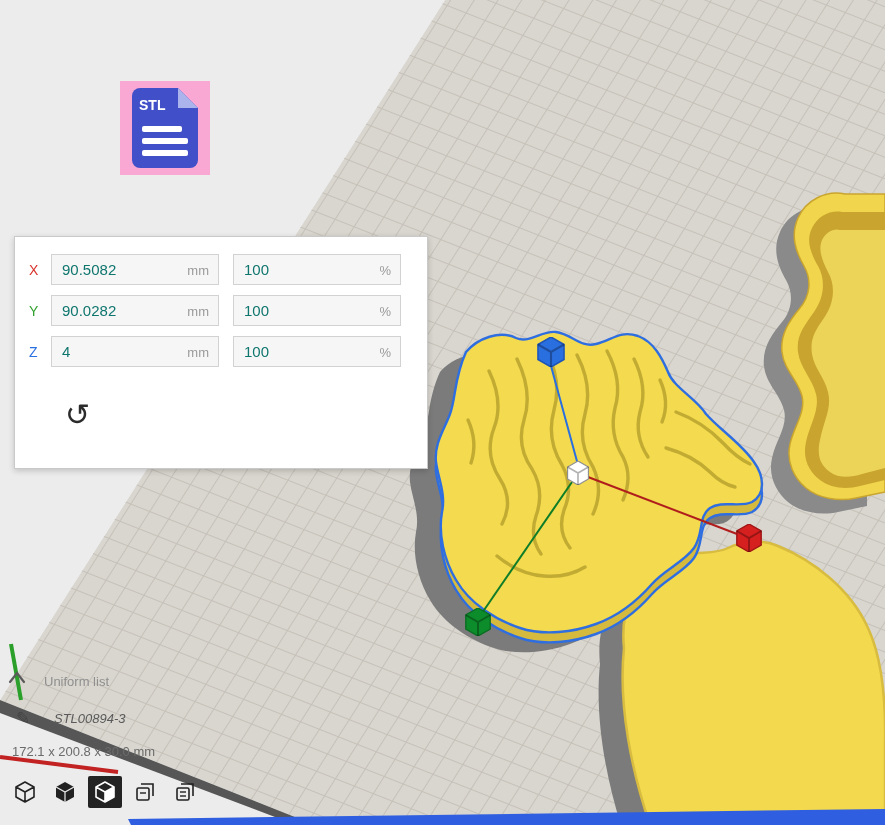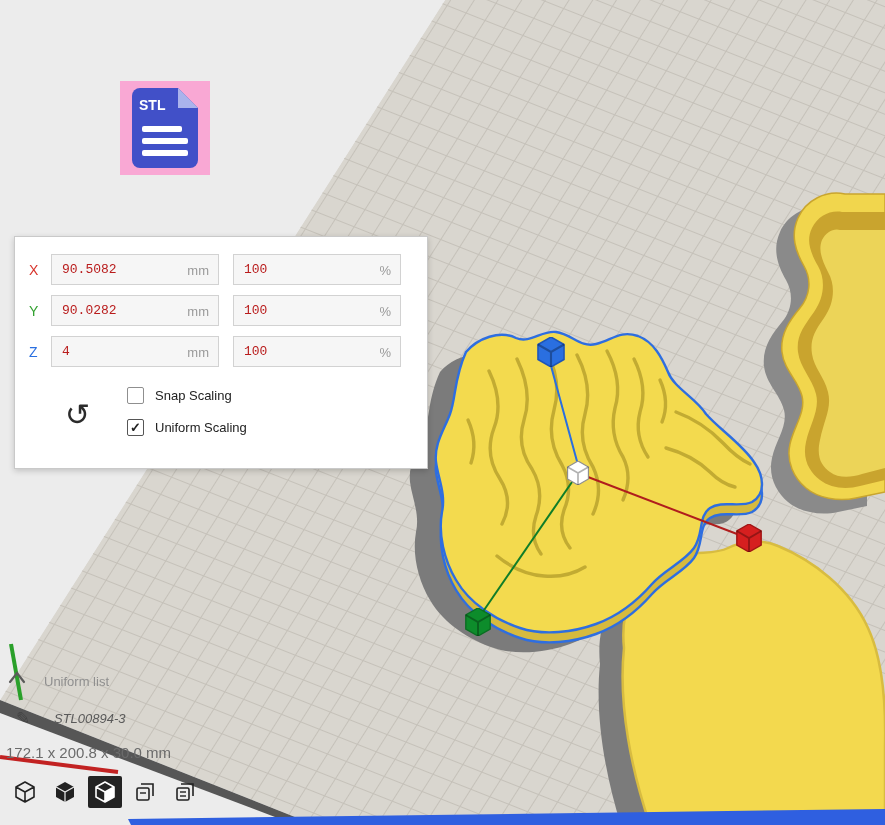--- a/index.html
+++ b/index.html
@@ -22,41 +22,41 @@
   }
   .srow{display:flex;align-items:center;margin-bottom:10px;}
   .axis-label{width:22px;font-size:14px;font-weight:400;}
   .axis-x{color:#d8342c;}.axis-y{color:#31a12f;}.axis-z{color:#2a6fe0;}
   .field{position:relative;height:31px;background:#f6f6f6;border:1px solid #d2d2d2;box-sizing:border-box;}
   .field.size{width:168px;margin-right:14px;}
   .field.pct{width:168px;}
   .field input{
     width:100%;height:100%;border:0;background:transparent;outline:none;
     padding:0 34px 0 10px;box-sizing:border-box;
-    font-family:Liberation Mono, monospace;font-size:13px;color:#b91c1c;
+    font-family:Liberation Sans, sans-serif;font-size:15px;color:#0f766e;
   }
   .unit{position:absolute;right:9px;top:50%;transform:translateY(-50%);
         color:#9a9a9a;font-size:13px;pointer-events:none;}
   
   .reset-abs{position:absolute;left:50px;top:160px;font-size:30px;color:#2b2b2b;cursor:pointer;}
   .cb-group{position:absolute;left:112px;top:150px;}
   .cbrow{display:flex;align-items:center;margin-bottom:15px;cursor:pointer;}
   .cb{width:17px;height:17px;border:1.5px solid #8f8f8f;border-radius:2px;background:#fff;
       display:inline-flex;align-items:center;justify-content:center;
       font-size:13px;font-weight:bold;color:#222;margin-right:11px;box-sizing:border-box;}
   .cb.checked{border-color:#555;}
   .cb-label{font-size:13px;color:#222;}
 
   
   .obj-chevron{position:absolute;left:6px;top:668px;width:22px;height:20px;z-index:3;cursor:pointer;}
   .obj-header{position:absolute;left:44px;top:674px;font-size:13px;color:#8f8f8f;z-index:3;}
   .obj-pencil{position:absolute;left:16px;top:708px;font-size:17px;color:#444;z-index:3;
               transform:rotate(0deg);}
   .obj-name{position:absolute;left:54px;top:711px;font-size:13px;color:#5a5a5a;z-index:3;cursor:pointer;font-style:italic;}
-  .obj-dims{position:absolute;left:6px;top:744px;font-size:15px;color:#6b6b6b;z-index:3;}
+  .obj-dims{position:absolute;left:12px;top:744px;font-size:13px;color:#6b6b6b;z-index:3;}
 
   .view-toolbar{position:absolute;left:8px;top:776px;display:flex;gap:6px;z-index:3;}
   .vt-btn{width:34px;height:32px;display:flex;align-items:center;justify-content:center;
           color:#222;cursor:pointer;border-radius:2px;}
   .vt-btn.sel{background:#232323;color:#fff;}
   .vt-btn svg{display:block;}
 </style>
 </head>
 <body>
 
@@ -202,30 +202,20 @@
       <span class="unit">mm</span>
     </div>
     <div class="field pct">
       <input type="text" value="100" style="">
       <span class="unit">%</span>
     </div>
   </div>
 
   <span class="reset-abs">↺</span>
 
-  <div class="cb-group">
-    <div class="cbrow">
-      <span class="cb"></span>
-      <span class="cb-label">Snap Scaling</span>
-    </div>
-    <div class="cbrow">
-      <span class="cb checked">✓</span>
-      <span class="cb-label">Uniform Scaling</span>
-    </div>
-  </div>
 </div>
 
 <svg class="obj-chevron" viewBox="0 0 22 20">
   <polyline points="4,14 11,5 18,14" fill="none" stroke="#5a5a5a" stroke-width="2.2" stroke-linecap="round"></polyline>
 </svg>
 <div class="obj-header">Uniform list</div>
 <span class="obj-pencil">✎</span>
 <div class="obj-name">STL00894-3</div>
 <div class="obj-dims">172.1 x 200.8 x 30.0 mm</div>
 

